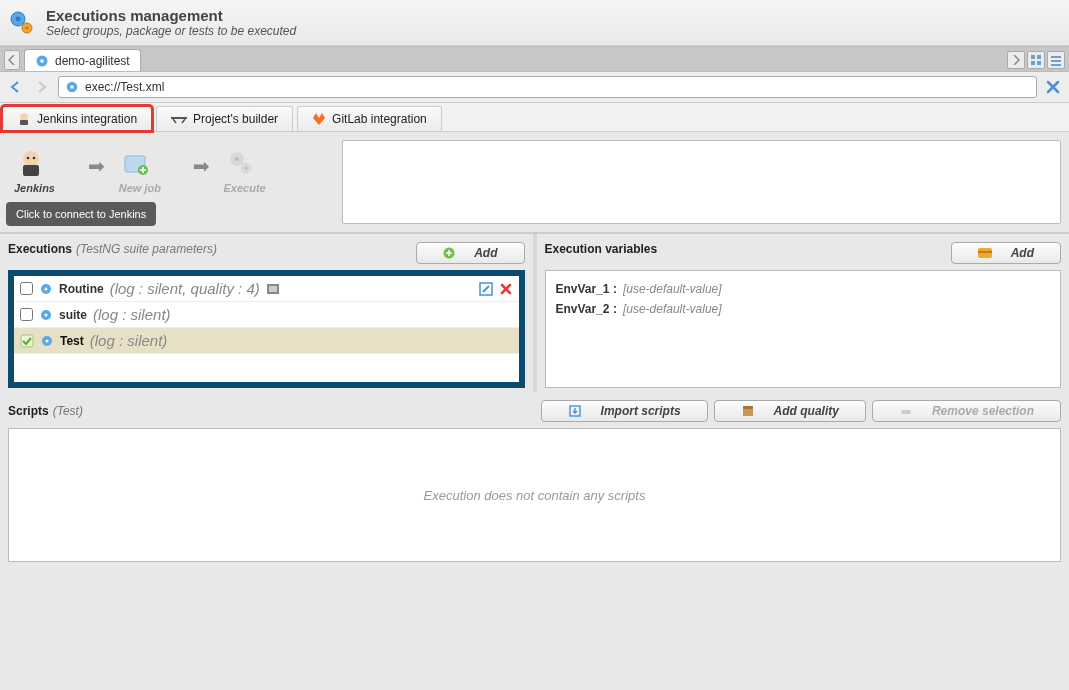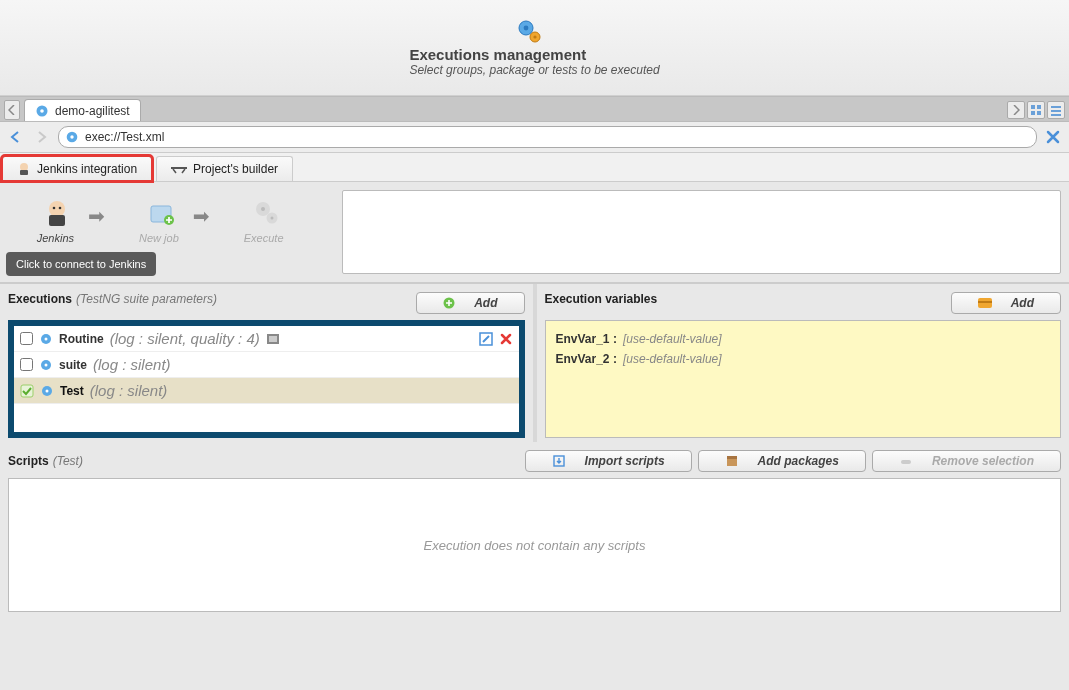--- a/index.html
+++ b/index.html
@@ -1,40 +1,40 @@
 <!DOCTYPE html>
 <html><head>
 <meta charset="utf-8">
 <style>
 * { box-sizing: border-box; margin: 0; padding: 0; }
 body { font-family: Arial, sans-serif; font-size: 12px; background: #e8e8e8; width: 1069px; height: 690px; overflow: hidden; color: #333; }
 
-.header { display: flex; align-items: center; padding: 18px 8px; background: linear-gradient(#f6f6f6,#e9e9e9); border-bottom: 1px solid #d0d0d0; flex-direction: column; }
+.header { display: flex; align-items: center; padding: 7px 8px; background: linear-gradient(#f6f6f6,#e9e9e9); border-bottom: 1px solid #d0d0d0; }
 .header-icon { width: 28px; height: 28px; margin-right: 10px; display:flex; align-items:center; justify-content:center; }
 .header-title { font-size: 15px; font-weight: bold; color: #444; }
 .header-sub { font-size: 12px; font-style: italic; color: #555; }
 
 .tabbar { display:flex; align-items:center; background:#c7c7c7; border-top:1px solid #bbb; border-bottom:1px solid #bbb; padding: 2px 4px 0 4px; height:26px; }
 .tabbar .scroll-left { width:16px; height:20px; background:#ececec; border:1px solid #aaa; border-radius:2px; margin-right:4px; display:flex; align-items:center; justify-content:center; color:#888; }
 .tab { background:#fff; border:1px solid #aaa; border-bottom:none; border-radius:4px 4px 0 0; padding:3px 10px; display:flex; align-items:center; gap:6px; font-size:12px; color:#333; height:22px; }
 .tabbar .spacer { flex:1; }
 .tabbar .icon-btn { width:18px; height:18px; border:1px solid #aaa; background:#ececec; margin-left:2px; border-radius:2px; display:flex; align-items:center; justify-content:center; }
 
 .navbar { display:flex; align-items:center; padding:4px 6px; background:#ededed; border-bottom:1px solid #ccc; gap:6px; }
 .nav-arrow { width:20px; height:20px; display:flex; align-items:center; justify-content:center; border-radius:3px; }
-.url-field { flex:1; background:#fff; border:1px solid #aaa; border-radius:10px; padding:3px 6px; display:flex; align-items:center; gap:6px; font-size:12px; color:#333; height:22px; }
+.url-field { flex:1; background:#fff; border:1px solid #aaa; border-radius:3px; padding:3px 6px; display:flex; align-items:center; gap:6px; font-size:12px; color:#333; height:22px; }
 .close-x { width:20px; height:20px; display:flex; align-items:center; justify-content:center; }
 
 .subtabs { display:flex; border-bottom:1px solid #ccc; background:#f1f1f1; }
 .subtab { padding:5px 14px; border:1px solid #ccc; border-bottom:none; background:linear-gradient(#fafafa,#ebebeb); border-radius:3px 3px 0 0; margin:3px 2px 0 2px; display:flex; align-items:center; gap:6px; font-size:12px; color:#222; cursor:pointer; }
 .subtab.highlight { outline:3px solid #e53935; outline-offset:-1px; }
 
 .workflow-area { display:flex; padding:8px; gap:12px; border-bottom:1px solid #ccc; }
 .workflow-steps { display:flex; align-items:flex-start; gap:14px; padding:6px 6px 30px 6px; position:relative; }
-.wf-step { display:flex; flex-direction:column; align-items:flex-end; gap:2px; width:60px; }
+.wf-step { display:flex; flex-direction:column; align-items:flex-start; gap:2px; width:60px;font-weight:bold; }
 .wf-step-icon { width:34px; height:34px; display:flex; align-items:center; justify-content:center; }
 .wf-step-label { font-size:11px; font-style:italic; color:#444; }
 .wf-step-label.inactive { color:#aaa; }
 .wf-arrow { font-size:20px; color:#888; padding-top:8px; }
 .tooltip { position:absolute; top:62px; left:-2px; background:#5a5a5a; color:#fff; font-size:11px; padding:6px 10px; border-radius:4px; white-space:nowrap; }
 .preview-box { flex:1; background:#fff; border:1px solid #bbb; border-radius:2px; margin-left:40px; }
 
 .mid { display:flex; border-top:1px solid #ccc; }
 .panel { flex:1; padding:8px 8px 4px 8px; }
 .panel + .panel { border-left:4px solid #d8d8d8; }
@@ -47,21 +47,21 @@
 
 .exec-list { border:6px solid #0c4a6e; background:#ffffff; height:118px; overflow:hidden; }
 .exec-row { display:flex; align-items:center; padding:4px 6px; gap:6px; border-bottom:1px solid #eee; }
 .exec-row.sel { background:#e7e0c7; color:#111; }
 .exec-row input[type=checkbox]{ width:13px; height:13px; }
 .exec-row .name { font-weight:bold; font-size:12px; }
 .exec-row .meta { font-style:italic; color:#888; font-size:15px; }
 .exec-row .row-spacer { flex:1; }
 .row-icon { width:14px; height:14px; display:flex; align-items:center; justify-content:center; }
 
-.var-list { border:1px solid #bbb; background:#fef9c3; padding:8px 10px; height:118px; }
+.var-list { border:1px solid #bbb; background:#ffffff; padding:8px 10px; height:118px; }
 .var-row { display:flex; align-items:center; gap:6px; padding:3px 0; font-size:12px; }
 .var-name { font-weight:bold; }
 .var-val { font-style:italic; color:#888; }
 
 .scripts-sec { padding:8px; }
 .scripts-head { display:flex; align-items:center; margin-bottom:6px; gap:6px; }
 .scripts-box { border:1px solid #bbb; background:#fff; height:134px; display:flex; align-items:center; justify-content:center; font-style:italic; color:#999; font-size:13px; }
 
 svg { display:block; }
 </style>
@@ -159,20 +159,28 @@
     <span>Jenkins integration</span>
   </div>
   <div class="subtab">
     <span>
         <svg width="16" height="12">
           <rect x="0" y="4" width="16" height="2" fill="#555"></rect>
           <path d="M2 6 L5 10 M14 6 L11 10" stroke="#555" stroke-width="1.5"></path>
         </svg>
       </span>
     <span>Project's builder</span>
+  </div>
+  <div class="subtab">
+    <span>
+        <svg width="14" height="14">
+          <path d="M7 13 L1 6 L4 1 L7 6 L10 1 L13 6 Z" fill="#fc6d26"></path>
+        </svg>
+      </span>
+    <span>GitLab integration</span>
   </div>
 </div>
 
 <div class="workflow-area">
   <div class="workflow-steps">
     <div class="wf-step">
       <div class="wf-step-icon">
           <svg width="30" height="30">
             <circle cx="15" cy="11" r="8" fill="#f4d3b0"></circle>
             <rect x="7" y="17" width="16" height="11" fill="#444" rx="2"></rect>
@@ -325,21 +333,21 @@
         </span>
       <span>Import scripts</span>
     </div>
     <div class="btn">
       <span>
           <svg width="14" height="14">
             <rect x="2" y="4" width="10" height="8" fill="#c9965a"></rect>
             <rect x="2" y="2" width="10" height="3" fill="#a87440"></rect>
           </svg>
         </span>
-      <span>Add packages</span>
+      <span>Add quality</span>
     </div>
     <div class="btn disabled">
       <span>
           <svg width="14" height="14">
             <rect x="2" y="6" width="10" height="4" rx="2" fill="#ccc"></rect>
           </svg>
         </span>
       <span>Remove selection</span>
     </div>
   </div>

